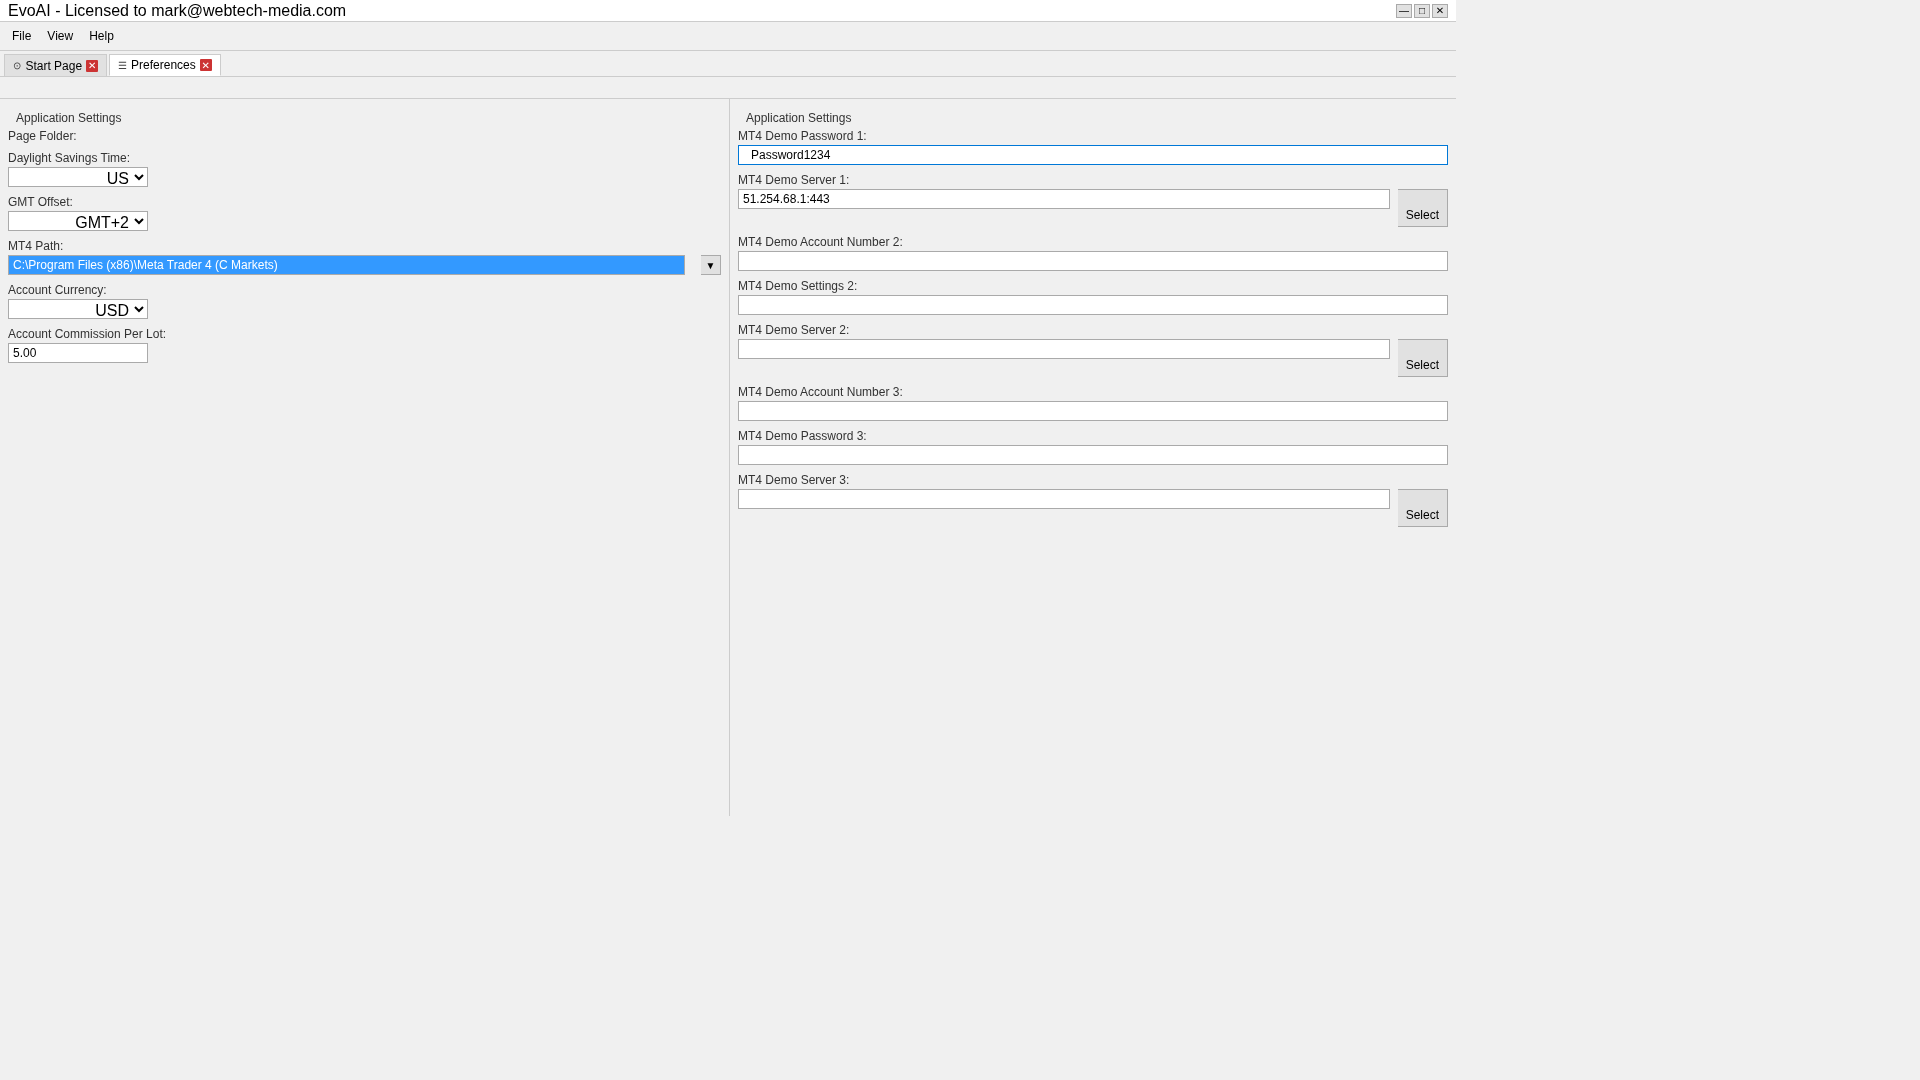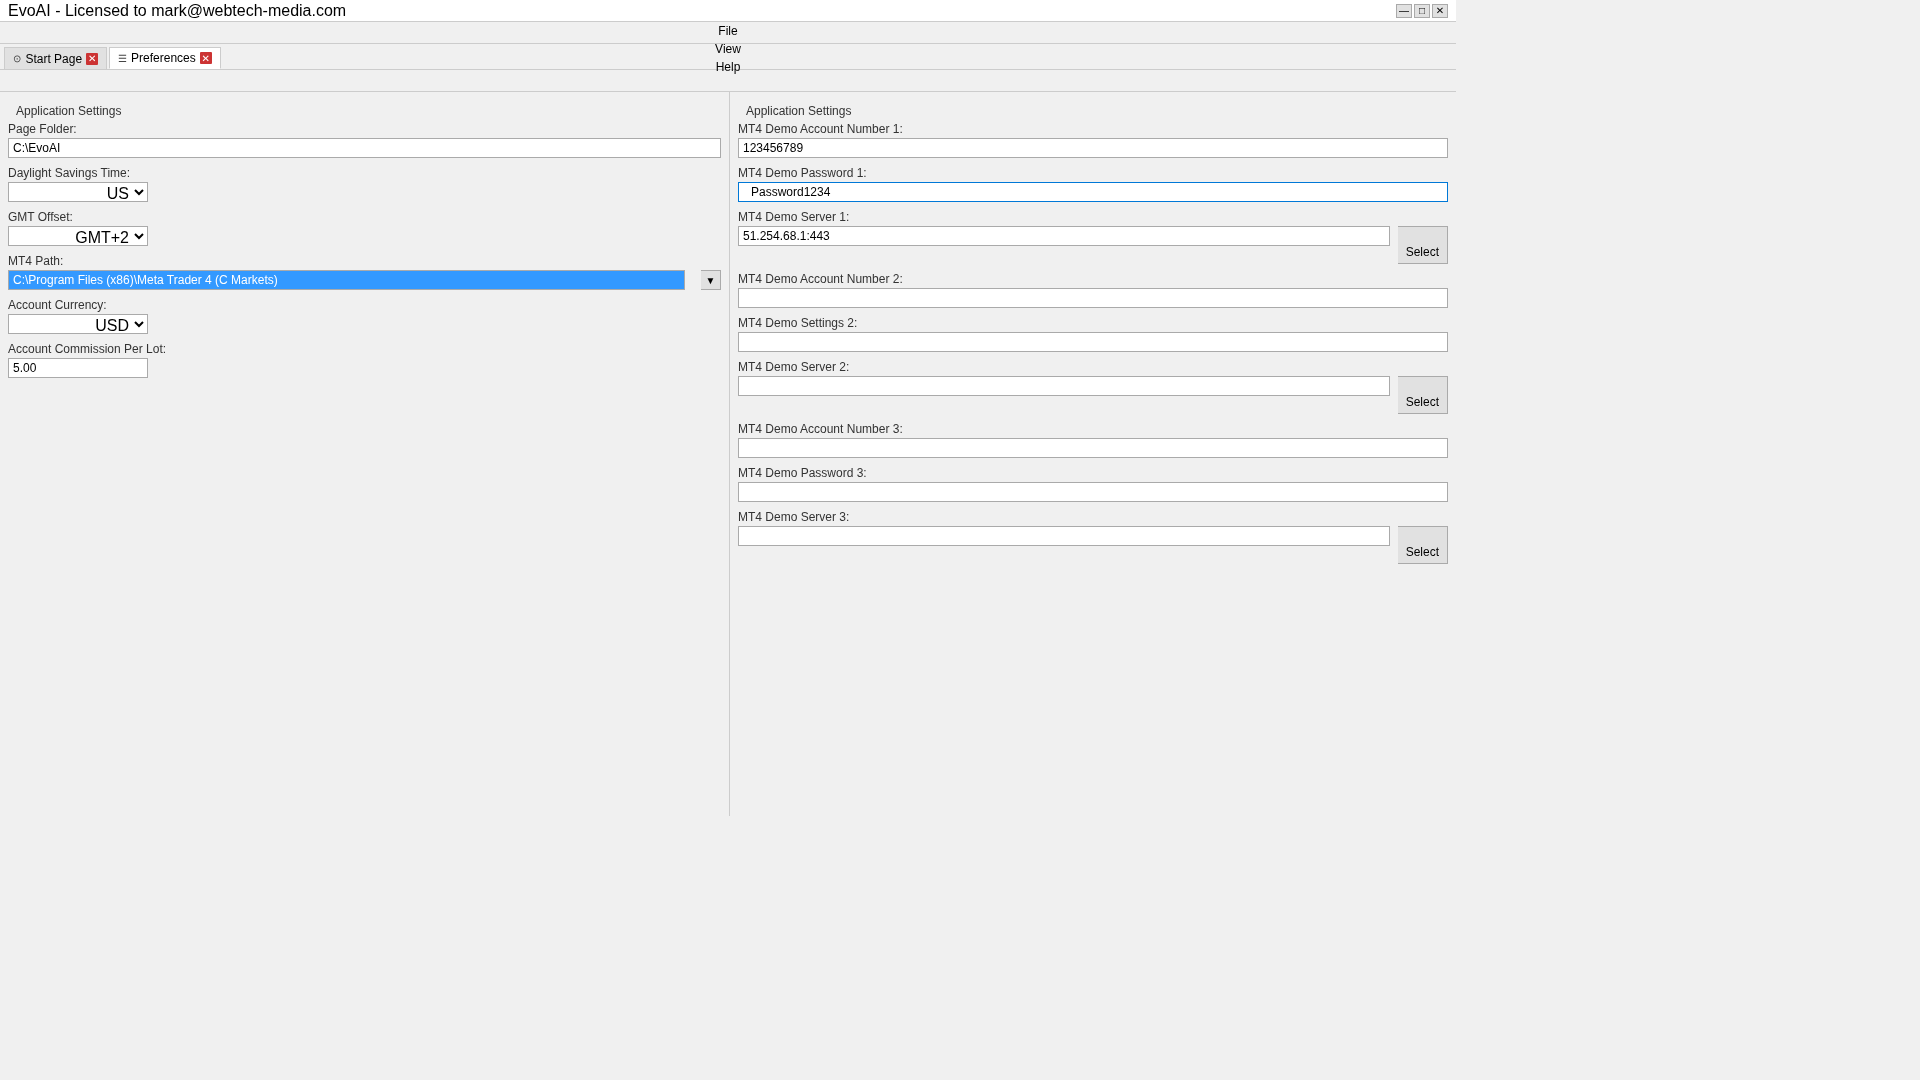--- a/index.html
+++ b/index.html
@@ -42,26 +42,25 @@
       justify-content: center;
       font-size: 10px;
       cursor: pointer;
       color: #000;
     }
     .title-bar-btn.close { background: #e1e1e1; }
 
     
     .menu-bar {
       background: #f0f0f0;
-      height: 22px;
+      height: 29px;
       display: flex;
       align-items: center;
       padding: 0 4px;
       border-bottom: 1px solid #ccc;
-      flex-direction: column;
     }
     .menu-item {
       padding: 2px 8px;
       font-size: 12px;
       cursor: pointer;
     }
 
     
     .tab-bar {
       background: #f0f0f0;
@@ -262,21 +261,20 @@
 
 <div style="height:22px; background:#f0f0f0; border-bottom:1px solid #ccc;"></div>
 
 <div class="main-content">
 
   <div class="left-panel">
     <div class="section-header">Application Settings</div>
 
     <div class="form-group">
       <label class="form-label">Page Folder:</label>
-      <input type="text" class="form-input" value="C:\EvoAI" style="">
     </div>
 
     <div class="form-group">
       <label class="form-label">Daylight Savings Time:</label>
       <select class="form-select" style="width:140px;">
         <option>US</option>
         <option>EU</option>
         <option>None</option>
       </select>
     </div>
@@ -313,24 +311,20 @@
     <div class="form-group">
       <label class="form-label">Account Commission Per Lot:</label>
       <input type="text" class="form-input-small" value="5.00" style="">
     </div>
   </div>
 
   <div class="right-panel">
     <div class="section-header">Application Settings</div>
 
     <div class="form-group">
-      <label class="form-label">MT4 Demo Account Number 1:</label>
-      <input type="text" class="form-input" value="123456789" style="">
-    </div>
-    <div class="form-group">
       <label class="form-label">MT4 Demo Password 1:</label>
       <input type="text" class="form-input active-focus" value="Password1234" style="">
     </div>
     <div class="form-group">
       <label class="form-label">MT4 Demo Server 1:</label>
       <div class="input-with-btn">
         <input type="text" class="form-input" value="51.254.68.1:443" style="">
         <button class="select-btn">Select</button>
       </div>
     </div>

